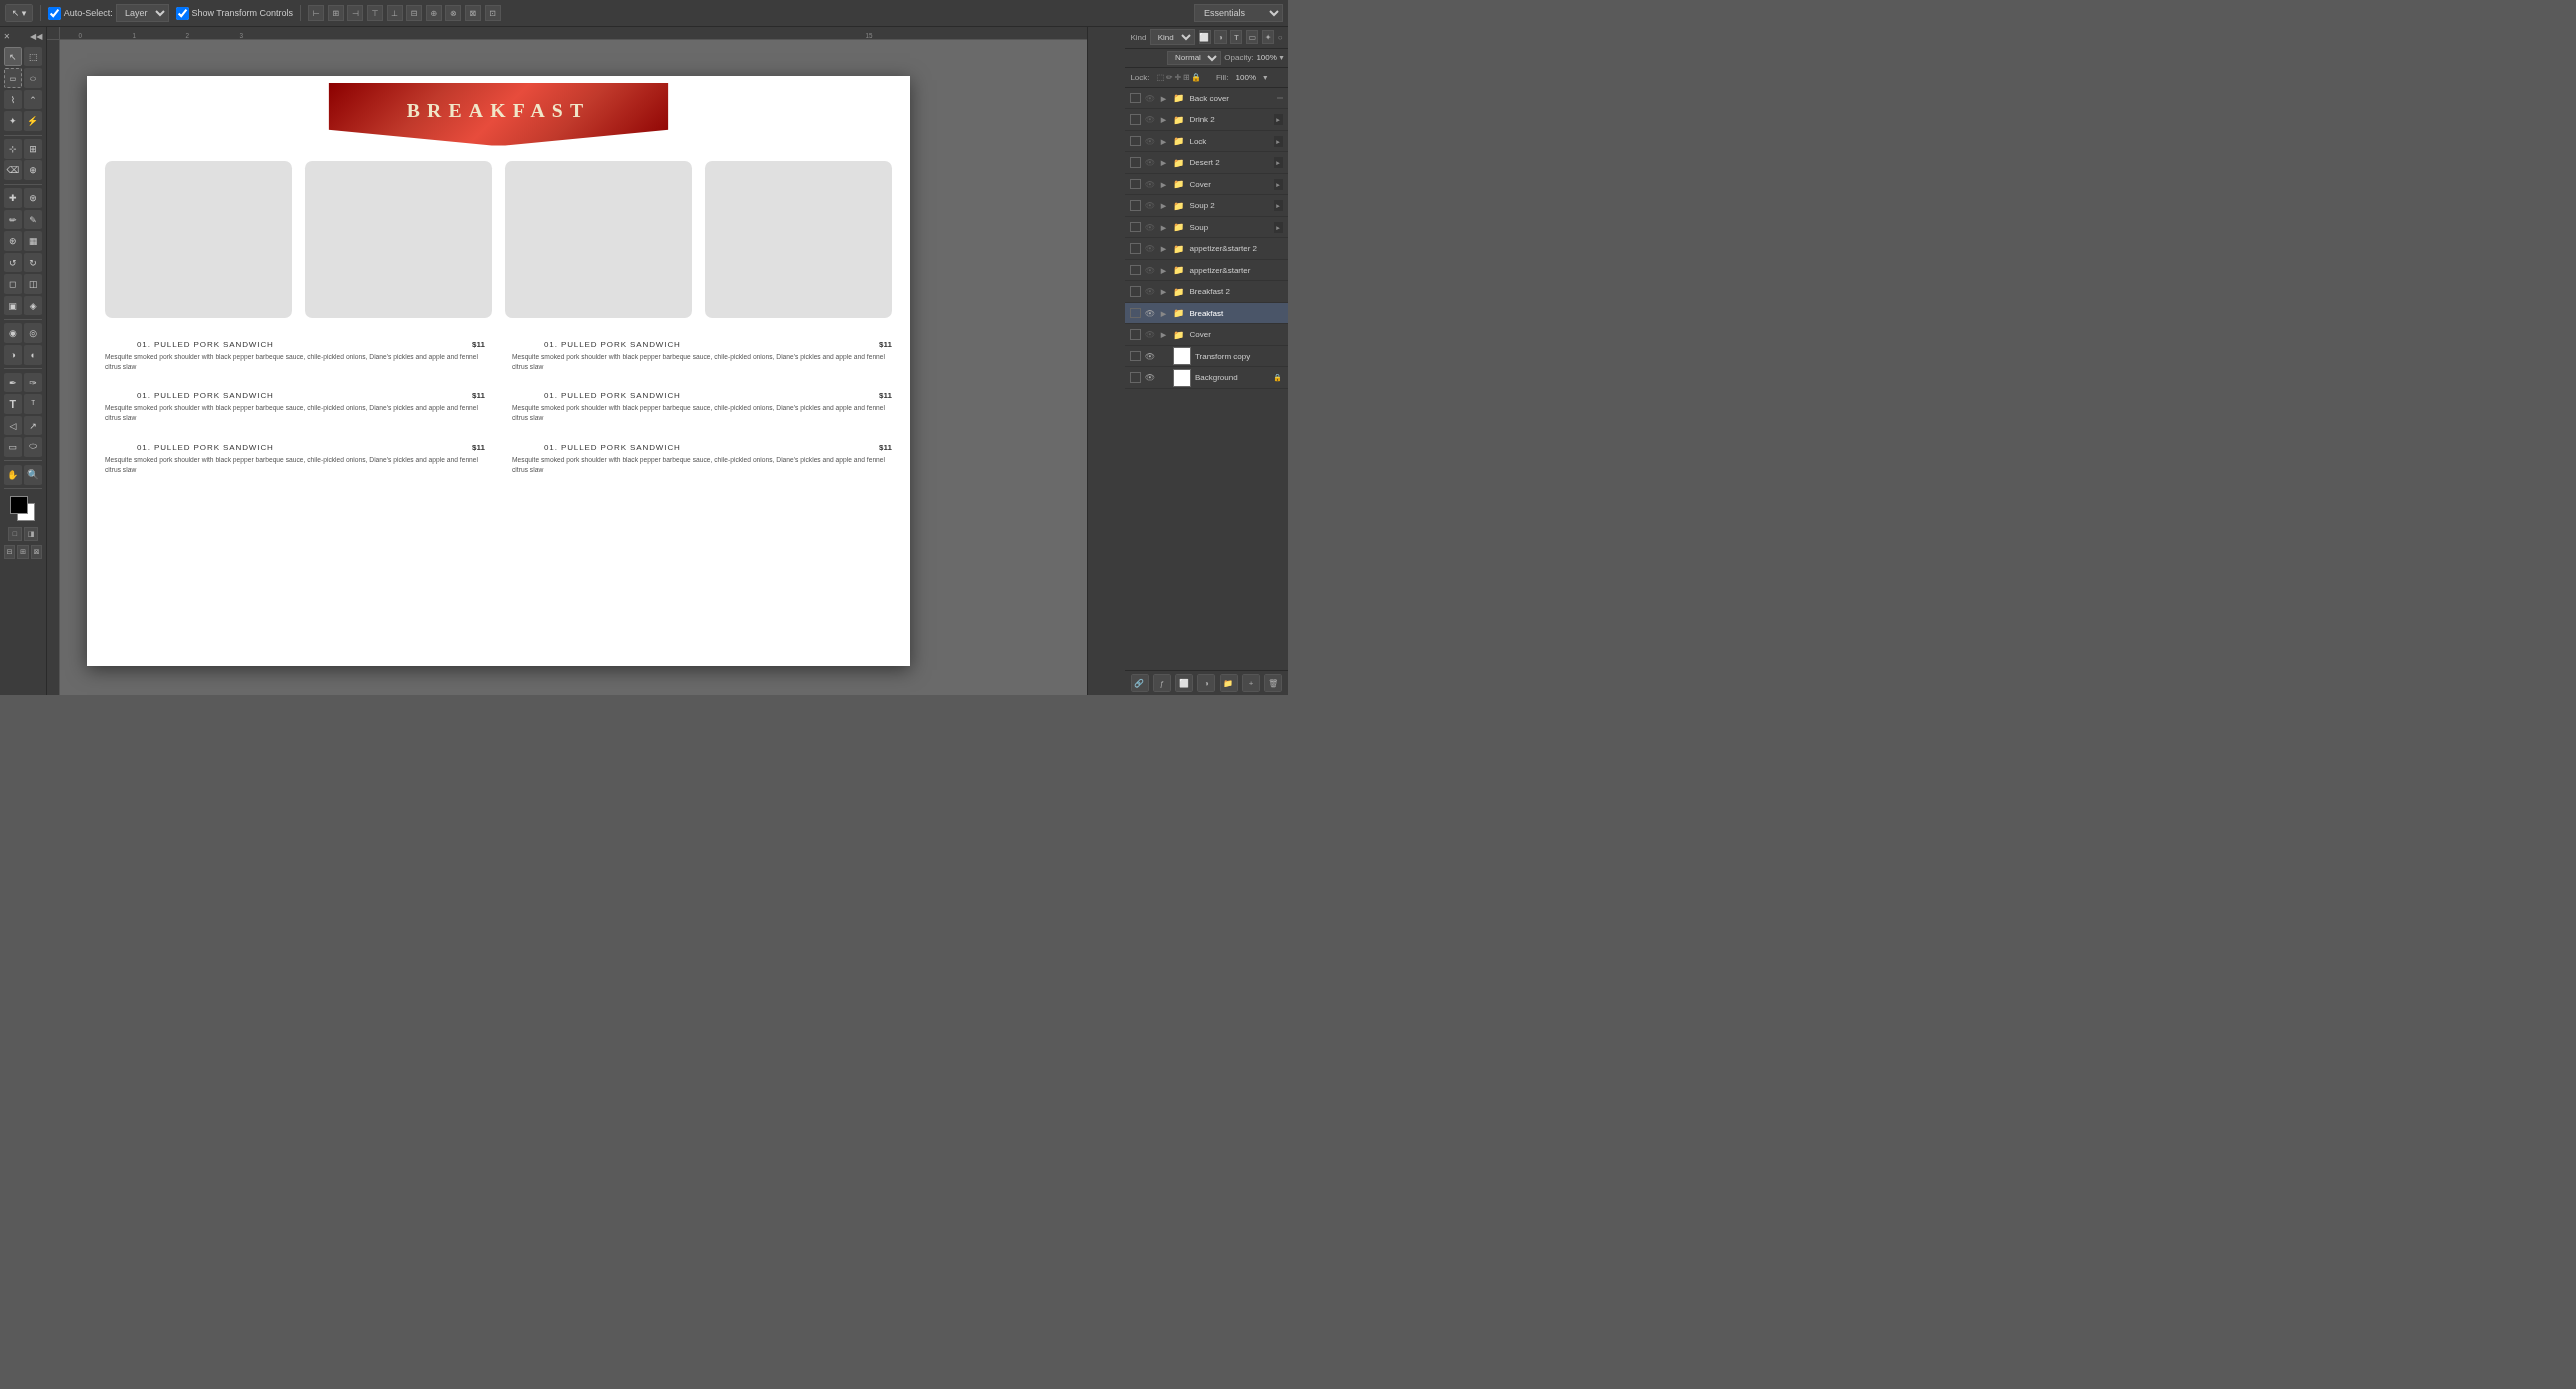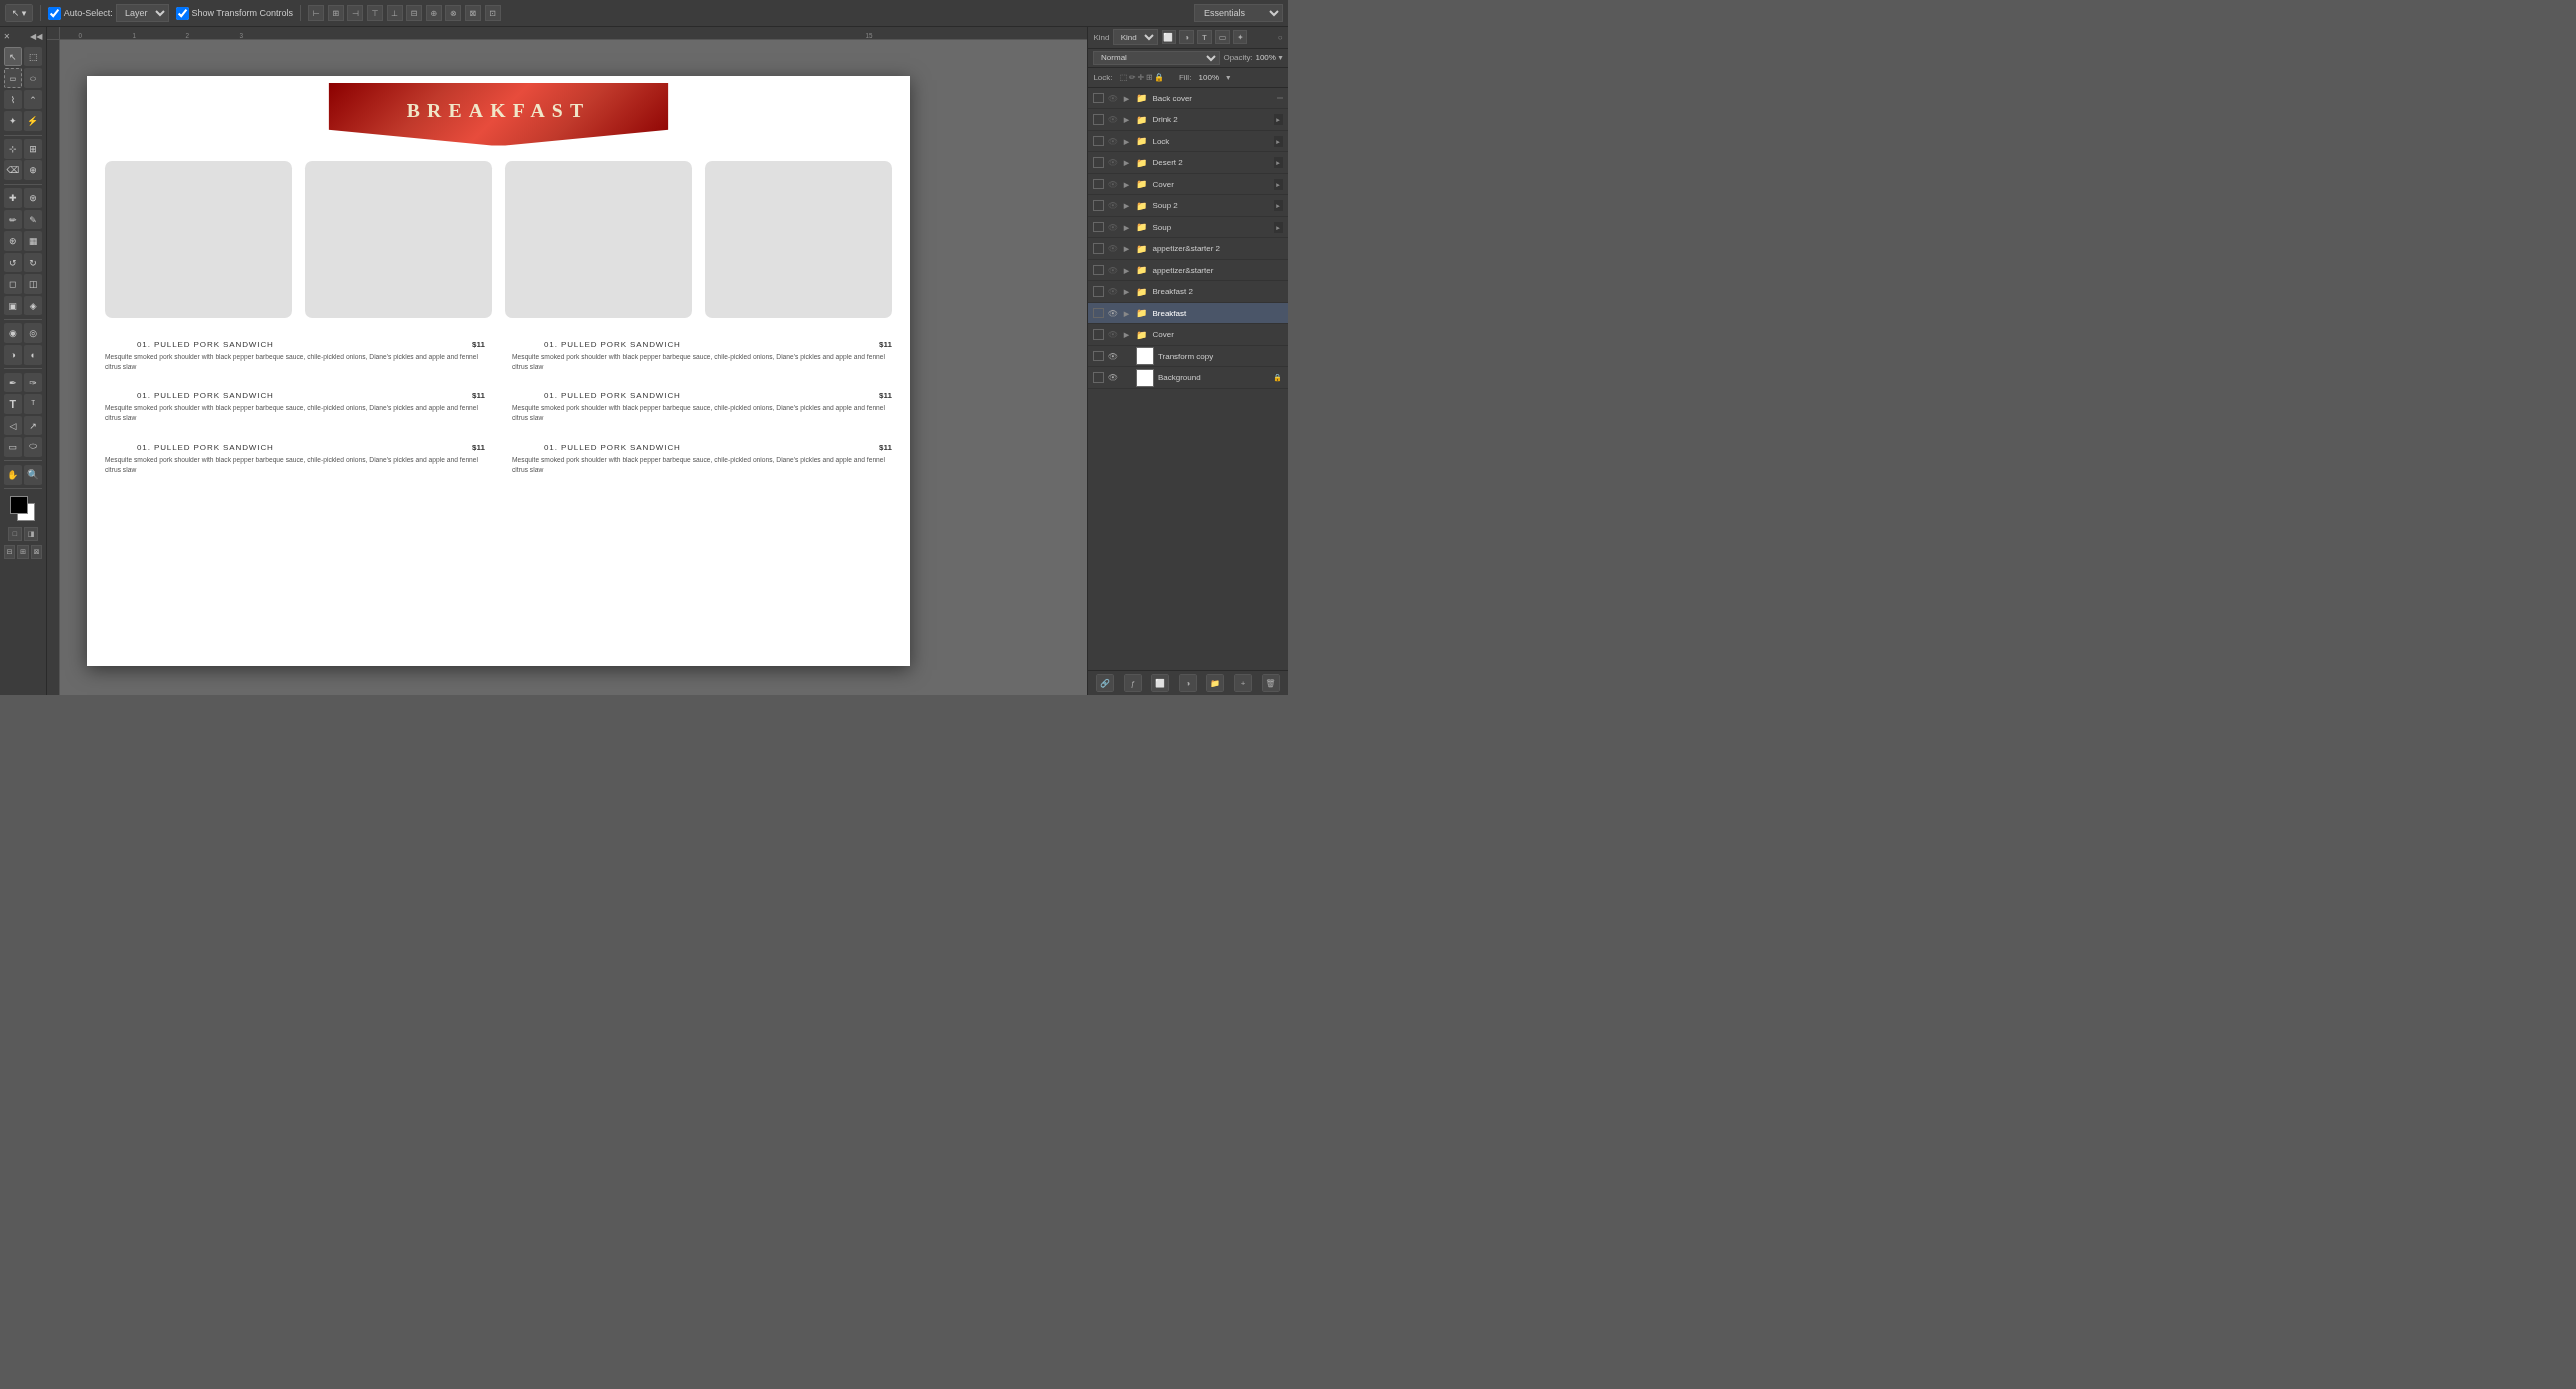--- a/index.html
+++ b/index.html
@@ -344,20 +344,21 @@
       position: absolute;
       right: 0;
       top: 0;
       width: 201px;
       height: 100%;
       background: #3c3c3c;
       border-left: 0.9px solid #2a2a2a;
       z-index: 9;
       display: flex;
       flex-direction: column;
+      padding-left: 37px;
     }
     .right-panel-header {
       height: 27px;
       background: #3c3c3c;
       border-bottom: 0.9px solid #2a2a2a;
       display: flex;
       align-items: center;
       padding: 0 7.2px;
       gap: 5.4px;
     }
@@ -447,20 +448,21 @@
       border-bottom: 0.9px solid #2a2a2a;
     }
     .blend-select {
       background: #4a4a4a;
       border: 0.9px solid #555;
       color: #ccc;
       font-size: 8px;
       height: 14.3px;
       padding: 0 2.7px;
       flex: 1;
+      margin-left: 37px;
     }
     .opacity-group {
       display: flex;
       align-items: flex-start;
       gap: 2.7px;
     }
     .opacity-label {
       color: #aaa;
       font-size: 8px;
     }

